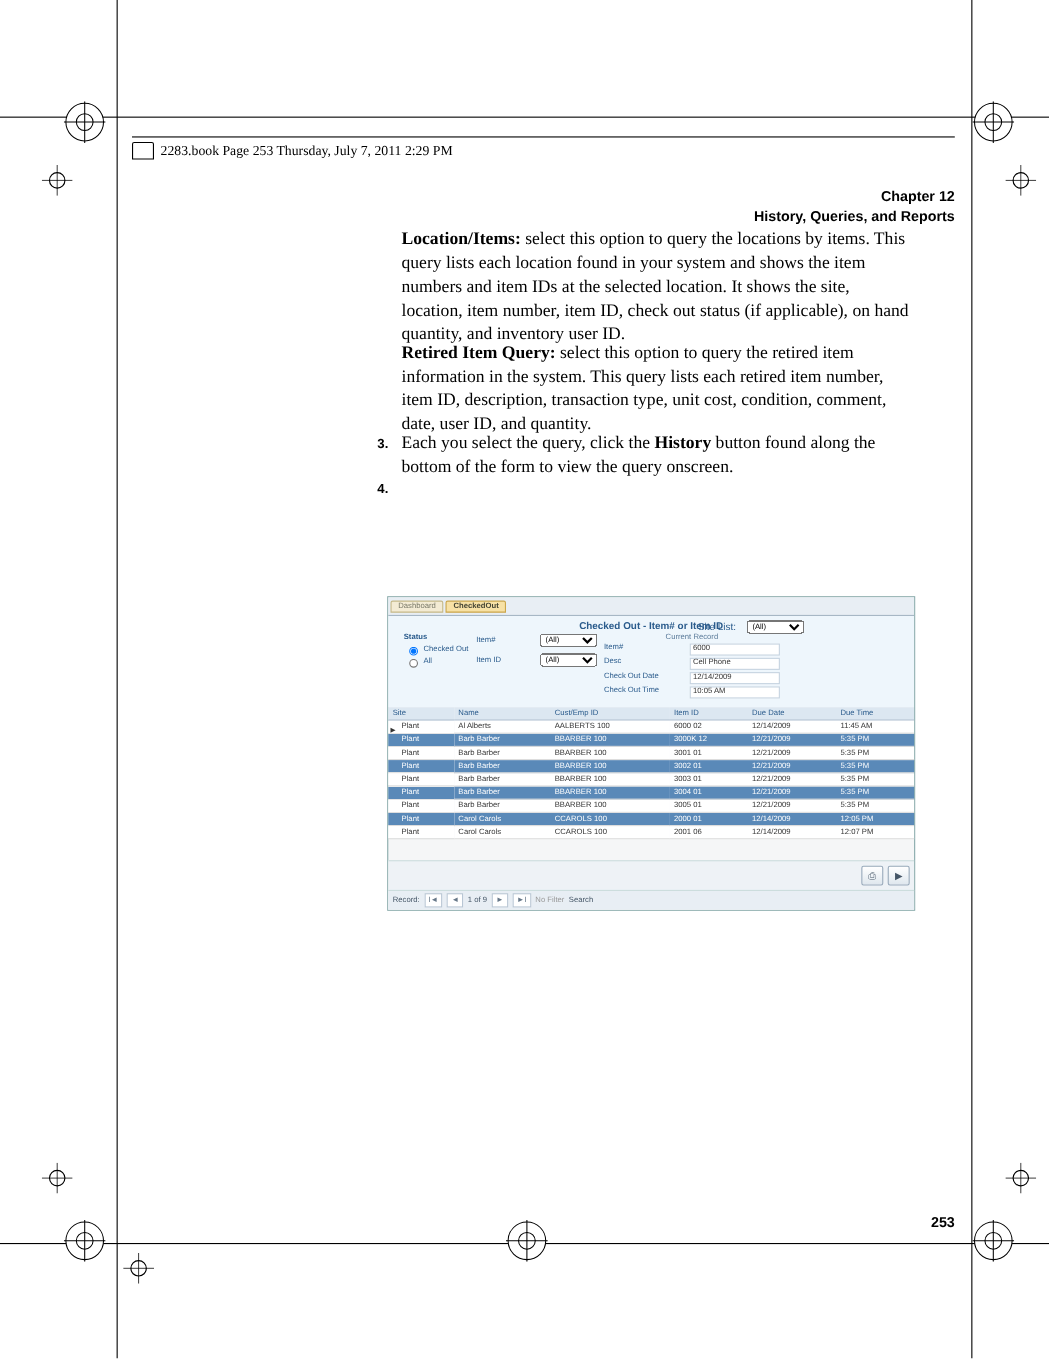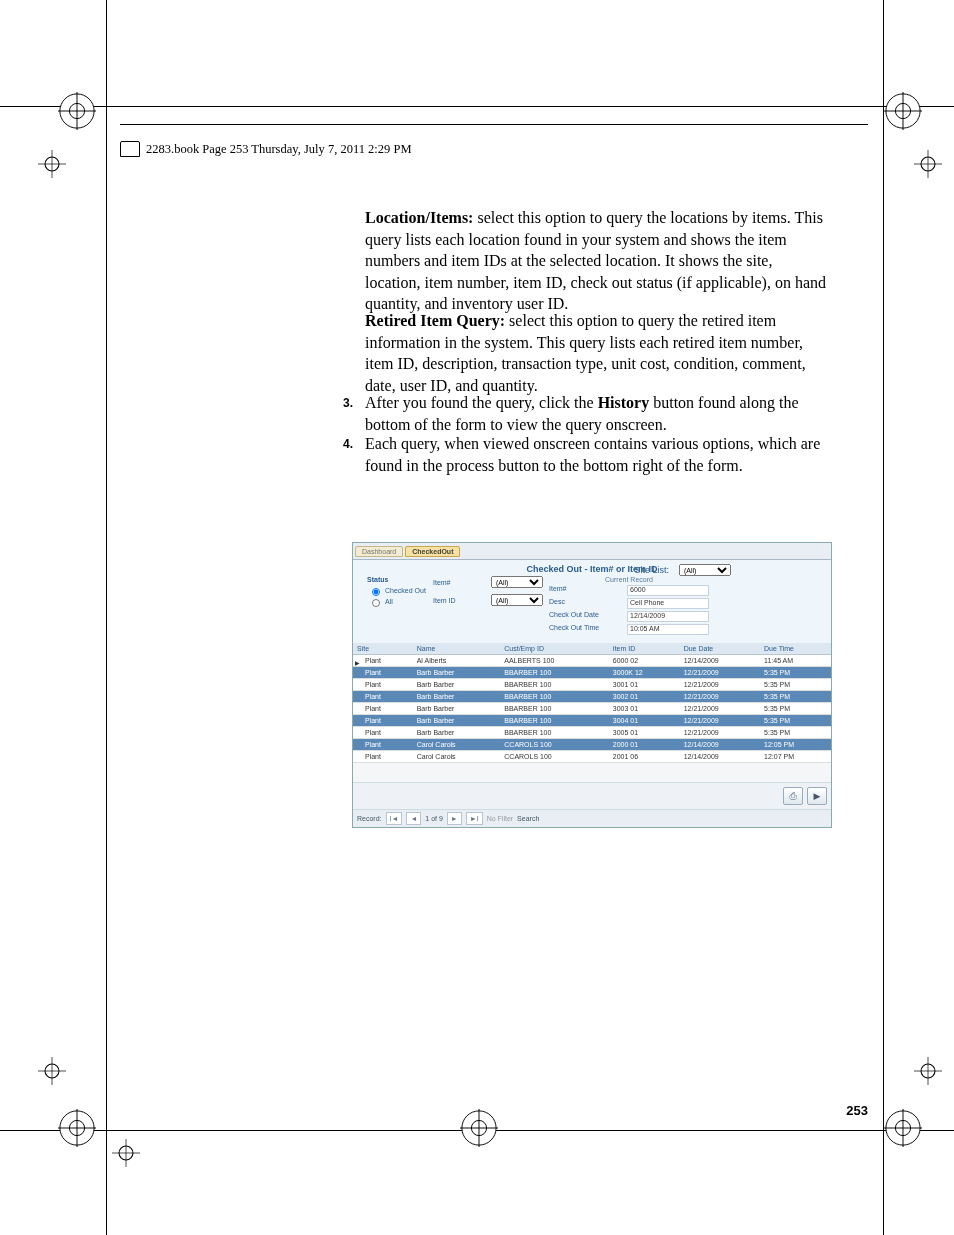--- a/index.html
+++ b/index.html
@@ -33,21 +33,21 @@
     background: #000;
   }
   .crop-v-left { left: 106px; }
   .crop-v-right { right: 70px; }
   .header-line {
     position: absolute;
     top: 124px;
     left: 120px;
     right: 86px;
     border-top: 1px solid #000;
-    padding-top: 16px;
+    padding-top: 4px;
     display: flex;
     align-items: center;
     gap: 6px;
     font-family: "Times New Roman", serif;
     font-size: 12.5px;
   }
   .header-line .book-icon {
     width: 18px;
     height: 14px;
     border: 1px solid #000;
@@ -298,37 +298,40 @@
   <div class="crop-top"></div>
   <div class="crop-bottom"></div>
   <div class="crop-v-left"></div>
   <div class="crop-v-right"></div>
 
   <div class="header-line">
     <span class="book-icon"></span>
     <span>2283.book  Page 253  Thursday, July 7, 2011  2:29 PM</span>
   </div>
 
+  <div class="chapter-block">
+    <div>Chapter 12</div>
+    <div>History, Queries, and Reports</div>
+  </div>
 
   <div id="para2" class="body-text">
     <b>Retired Item Query:</b><span> select this option to query the retired item information in the system. This query lists each retired item number, item ID, description, transaction type, unit cost, condition, comment, date, user ID, and quantity.</span>
   </div>
 
   <div id="para1" class="body-text">
     <b>Location/Items:</b><span> select this option to query the locations by items. This query lists each location found in your system and shows the item numbers and item IDs at the selected location. It shows the site, location, item number, item ID, check out status (if applicable), on hand quantity, and inventory user ID.</span>
   </div>
 
   <div id="step3" class="body-text">
     <span class="step-num">3.</span>
-    <span>After you found the query, click the </span><b>History</b><span> button found along the bottom of the form to view the query onscreen.</span>
+    <span>Each you select the query, click the </span><b>History</b><span> button found along the bottom of the form to view the query onscreen.</span>
   </div>
 
   <div id="step4" class="body-text">
     <span class="step-num">4.</span>
-    <span>Each query, when viewed onscreen contains various options, which are found in the process button to the bottom right of the form.</span>
   </div>
 
 
   <div class="screenshot">
     <div class="ss-tabs">
       <div class="ss-tab">Dashboard</div>
       <div class="ss-tab active">CheckedOut</div>
     </div>
     <div class="ss-title-area">
       <div class="ss-title">

